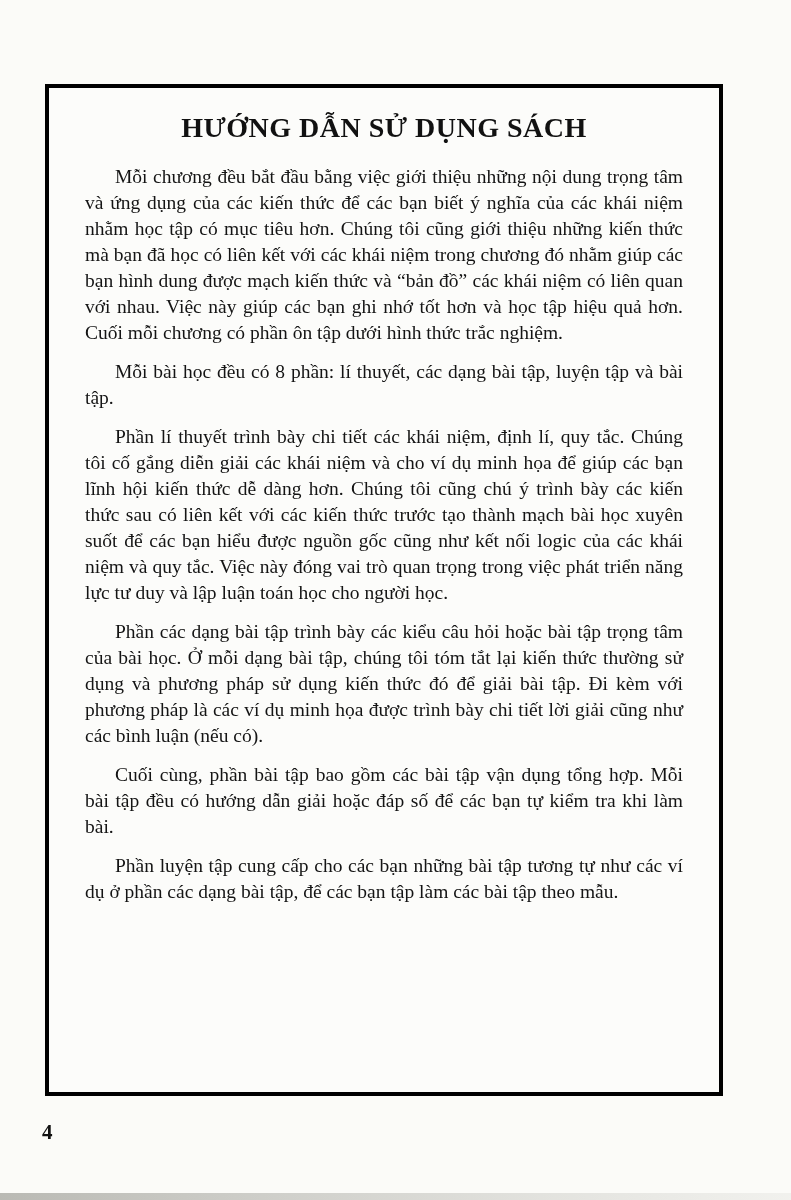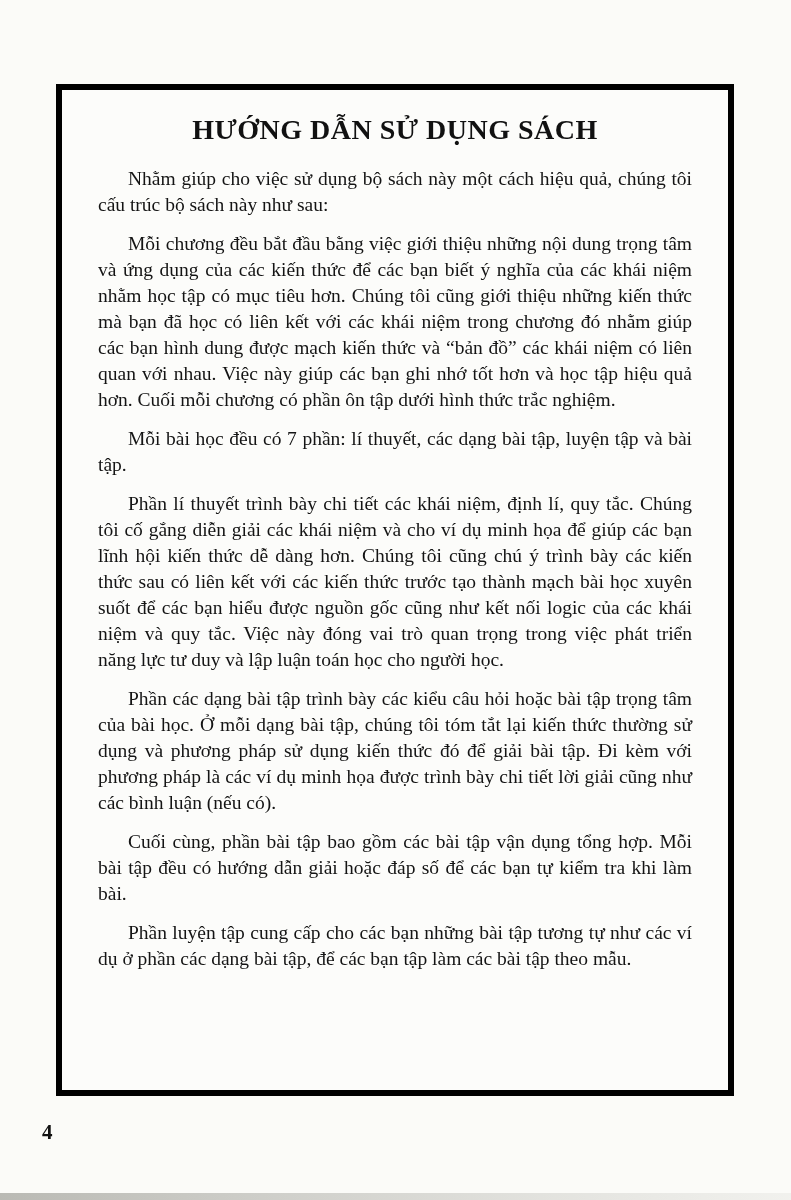--- a/index.html
+++ b/index.html
@@ -10,25 +10,25 @@
     width: 791px;
     height: 1200px;
     background: #fbfbf8;
     font-family: "Liberation Serif", "DejaVu Serif", serif;
     color: #141414;
     position: relative;
     overflow: hidden;
   }
   .frame {
     position: absolute;
-    left: 56px;
+    left: 45px;
     top: 84px;
     width: 678px;
     height: 1012px;
-    border: 6px solid #000000;
+    border: 4px solid #000000;
     box-sizing: border-box;
     background: #fcfcfa;
   }
   .content {
     padding: 16px 36px 0 36px;
   }
   .title {
     text-align: center;
     font-weight: bold;
     font-size: 28px;
@@ -61,25 +61,24 @@
     opacity: 0.65;
   }
 </style>
 </head>
 <body>
 
 <div class="frame">
   <div class="content">
     <div class="title">HƯỚNG DẪN SỬ DỤNG SÁCH</div>
 
-    <p class="body-text">Nhằm giúp cho việc sử dụng bộ sách này một cách hiệu quả, chúng tôi cấu trúc bộ sách này như sau:</p>
 
     <p class="body-text">Mỗi chương đều bắt đầu bằng việc giới thiệu những nội dung trọng tâm và ứng dụng của các kiến thức để các bạn biết ý nghĩa của các khái niệm nhằm học tập có mục tiêu hơn. Chúng tôi cũng giới thiệu những kiến thức mà bạn đã học có liên kết với các khái niệm trong chương đó nhằm giúp các bạn hình dung được mạch kiến thức và “bản đồ” các khái niệm có liên quan với nhau. Việc này giúp các bạn ghi nhớ tốt hơn và học tập hiệu quả hơn. Cuối mỗi chương có phần ôn tập dưới hình thức trắc nghiệm.</p>
 
-    <p class="body-text">Mỗi bài học đều có 7 phần: lí thuyết, các dạng bài tập, luyện tập và bài tập.</p>
+    <p class="body-text">Mỗi bài học đều có 8 phần: lí thuyết, các dạng bài tập, luyện tập và bài tập.</p>
 
     <p class="body-text">Phần lí thuyết trình bày chi tiết các khái niệm, định lí, quy tắc. Chúng tôi cố gắng diễn giải các khái niệm và cho ví dụ minh họa để giúp các bạn lĩnh hội kiến thức dễ dàng hơn. Chúng tôi cũng chú ý trình bày các kiến thức sau có liên kết với các kiến thức trước tạo thành mạch bài học xuyên suốt để các bạn hiểu được nguồn gốc cũng như kết nối logic của các khái niệm và quy tắc. Việc này đóng vai trò quan trọng trong việc phát triển năng lực tư duy và lập luận toán học cho người học.</p>
 
     <p class="body-text">Phần các dạng bài tập trình bày các kiểu câu hỏi hoặc bài tập trọng tâm của bài học. Ở mỗi dạng bài tập, chúng tôi tóm tắt lại kiến thức thường sử dụng và phương pháp sử dụng kiến thức đó để giải bài tập. Đi kèm với phương pháp là các ví dụ minh họa được trình bày chi tiết lời giải cũng như các bình luận (nếu có).</p>
 
     <p class="body-text">Cuối cùng, phần bài tập bao gồm các bài tập vận dụng tổng hợp. Mỗi bài tập đều có hướng dẫn giải hoặc đáp số để các bạn tự kiểm tra khi làm bài.</p>
 
     <p class="body-text">Phần luyện tập cung cấp cho các bạn những bài tập tương tự như các ví dụ ở phần các dạng bài tập, để các bạn tập làm các bài tập theo mẫu.</p>
   </div>
 </div>

